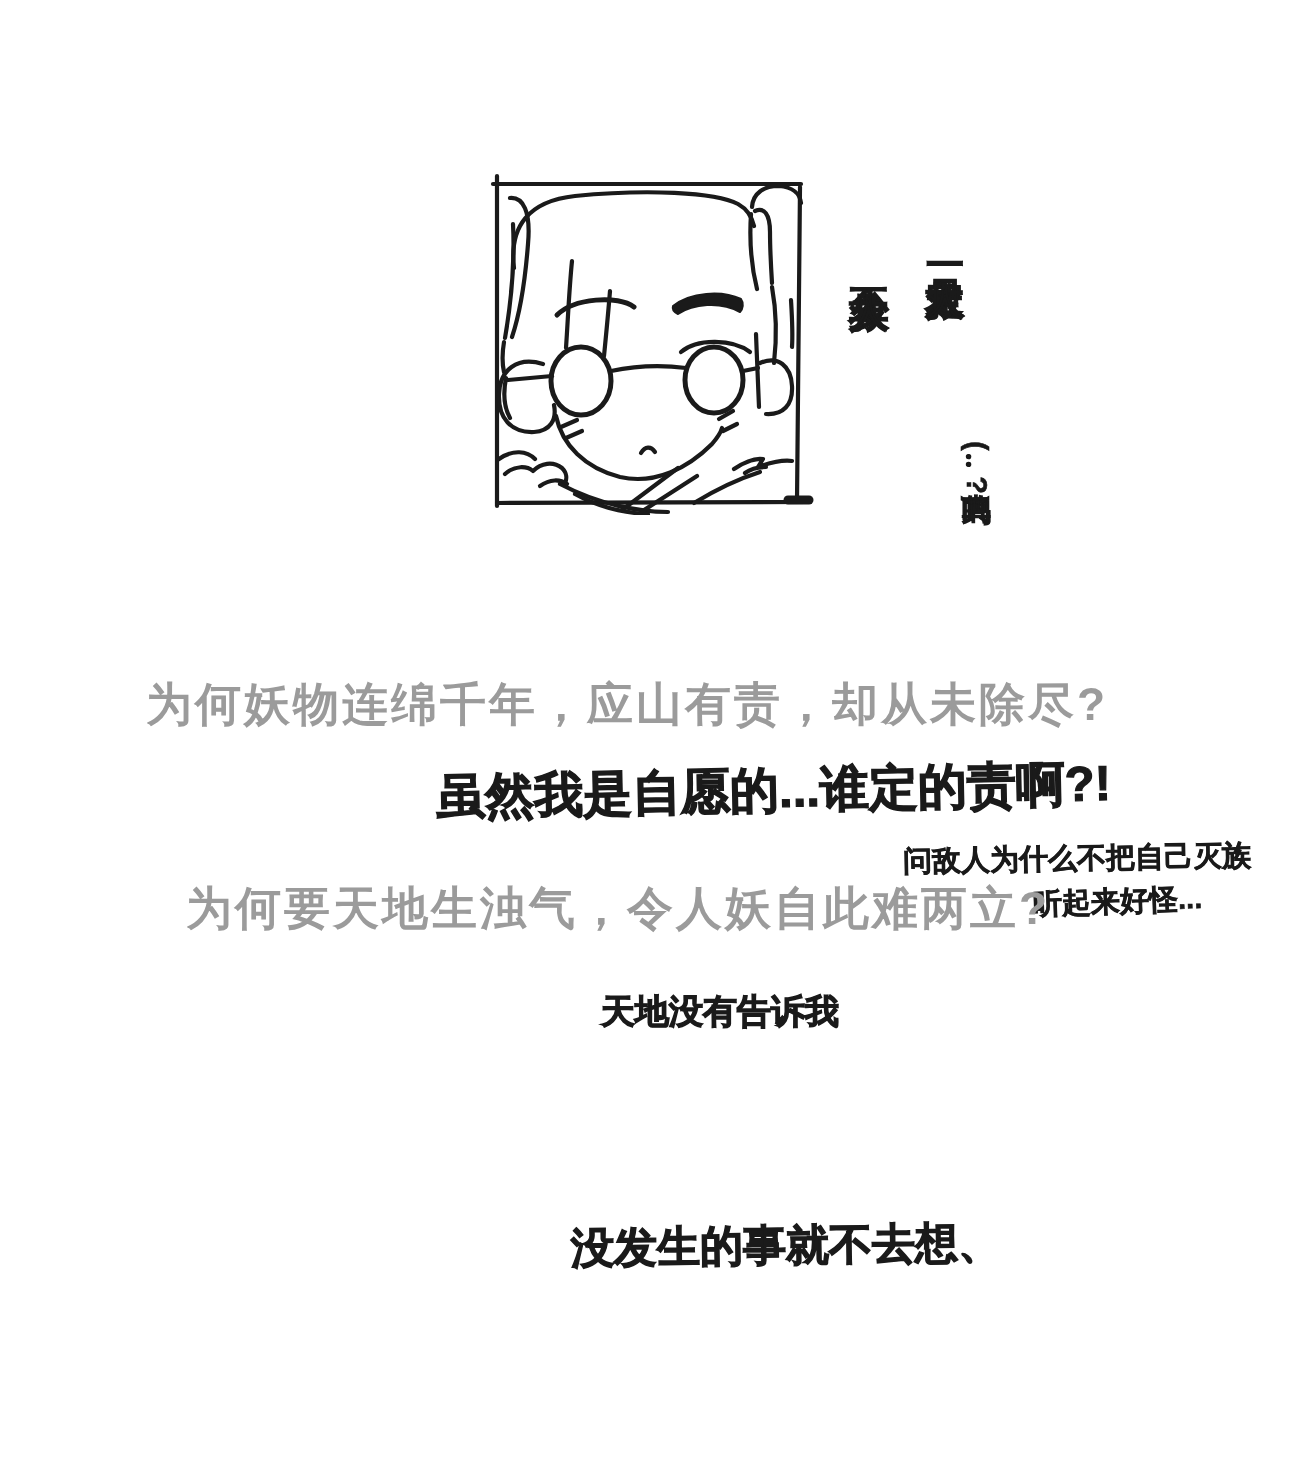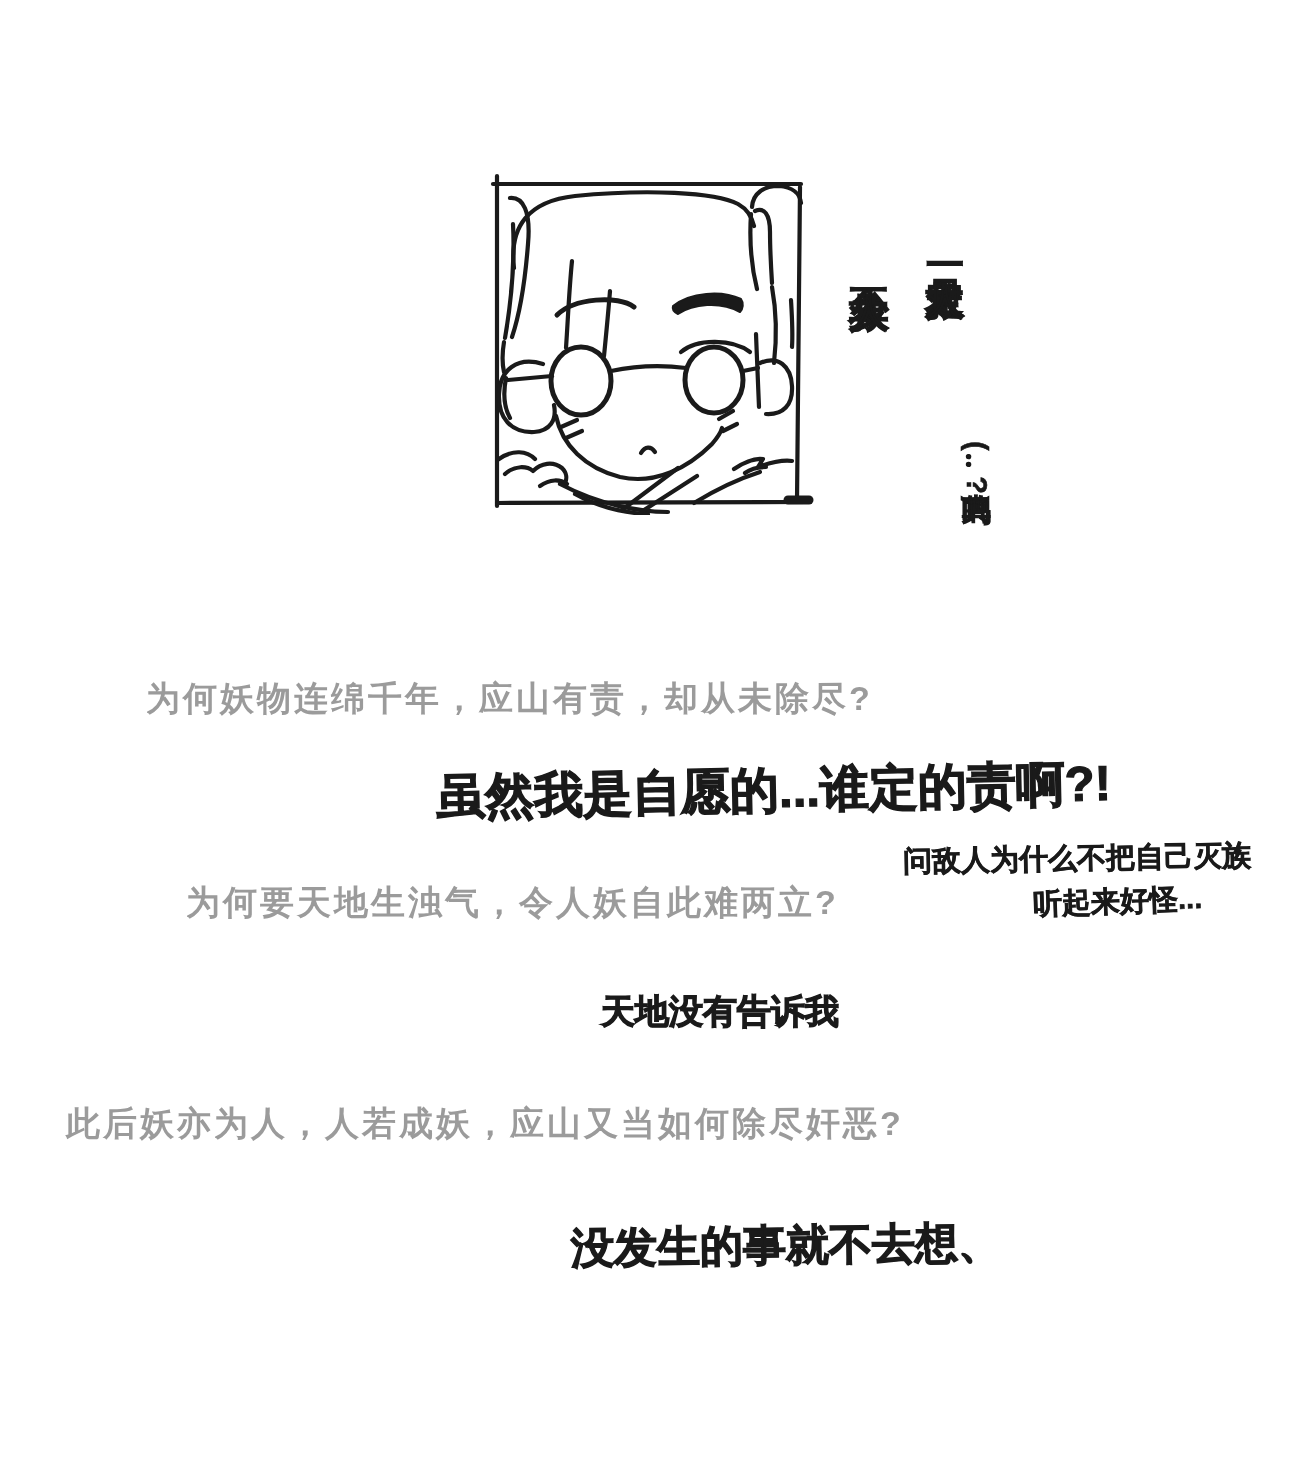--- a/index.html
+++ b/index.html
@@ -2,21 +2,21 @@
 <html style="--bg: #ffffff; --ink: #1a1a1a; --gray: #9b9b9b;"><head>
 <meta charset="utf-8">
 <style>
   :root{ --bg:#ffffff; --ink:#1a1a1a; --gray:#9b9b9b; }
   html,body{margin:0;padding:0;background:#fff;}
   .canvas{
     position:relative;width:1309px;height:1459px;background:var(--bg);
     overflow:hidden;font-family:"Liberation Sans",sans-serif;
   }
   .t{position:absolute;line-height:1;white-space:nowrap;}
-  .q{color:var(--gray);font-weight:700;font-size:34px;letter-spacing:3px;}
+  .q{color:var(--gray);font-weight:700;font-size:46px;letter-spacing:3px;}
   .hand{color:var(--ink);font-weight:700;}
   .marker{-webkit-text-stroke:1.2px currentColor;}
   .marker-light{-webkit-text-stroke:0.6px currentColor;}
   .vert{writing-mode:vertical-rl;}
   svg.sketch{position:absolute;left:478px;top:163px;width:345px;height:352px;color:var(--ink);}
   svg.sketch path, svg.sketch ellipse{
     fill:none;stroke:currentColor;stroke-width:4.2;
     stroke-linecap:round;stroke-linejoin:round;
   }
   svg.sketch .thick{stroke-width:9;}
@@ -93,17 +93,16 @@
 
   <div class="t hand marker" style="left:436px;top:766px;font-size:49px;transform:rotate(-1.2deg);">虽然我是自愿的...谁定的责啊?!</div>
 
   <div class="t hand marker-light" style="left:903px;top:844px;font-size:29px;transform:rotate(-1deg);">问敌人为什么不把自己灭族</div>
   <div class="t hand marker-light" style="left:1033px;top:887px;font-size:29px;transform:rotate(-2deg);">听起来好怪...</div>
 
   <div class="t q" style="left:186px;top:885px;">为何要天地生浊气，令人妖自此难两立?</div>
 
   <div class="t hand marker" style="left:601px;top:994px;font-size:34px;">天地没有告诉我</div>
 
-  <div class="t q" style="left:66px;top:1106px;">此后妖亦为人，人若成妖，应山又当如何除尽奸恶?</div>
 
   <div class="t hand marker" style="left:571px;top:1224px;font-size:43px;transform:rotate(-0.8deg);">没发生的事就不去想、</div>
 
 </div>
 
 </body></html>

